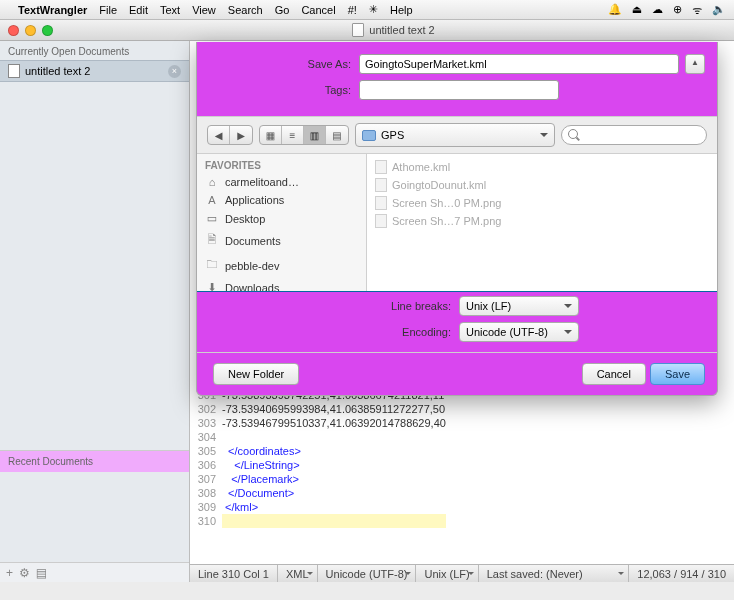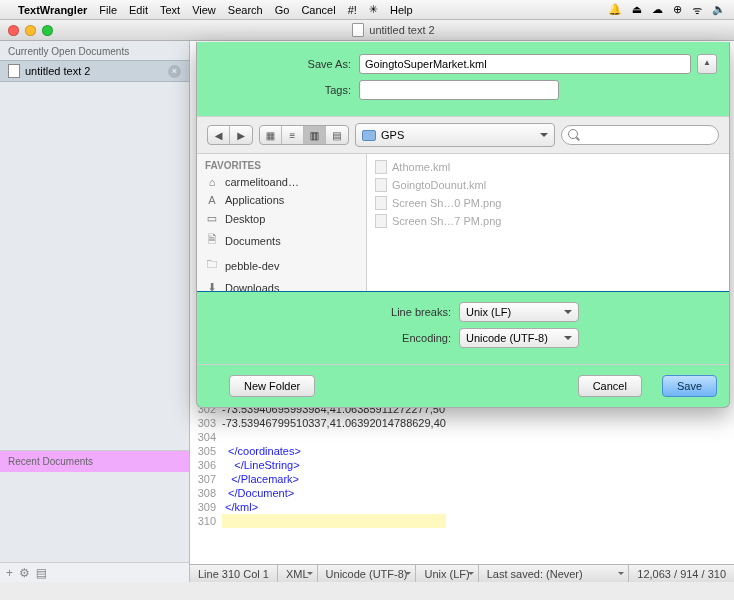--- a/index.html
+++ b/index.html
@@ -39,21 +39,21 @@
 .lines .coord{color:#333}
 .lines .tag{color:#1a1aff}
 .cur-line{ background:#fff9c0; display:inline-block; width:100%;}
 
 .statusbar { height:18px; background:linear-gradient(#f4f4f4,#dedede); border-top:1px solid #b5b5b5; display:flex; align-items:center; font-size:10px; color:#444;}
 .statusbar .cell{ padding:0 8px; border-right:1px solid #bbb; height:100%; display:flex; align-items:center;}
 .sel{padding-right:14px;position:relative}
 .sel::after{content:"";position:absolute;right:4px;top:50%;border:3px solid transparent;border-top-color:#666;transform:translateY(-2px)}
 
 
-.sheet { position:absolute; left:196px; top:42px; right:4px; background:#86efac; border:1px solid #aaa; border-top:none; border-radius:0 0 6px 6px; box-shadow:0 8px 24px rgba(0,0,0,.35); z-index:10; }
+.sheet { position:absolute; left:196px; top:42px; right:16px; background:#d946ef; border:1px solid #aaa; border-top:none; border-radius:0 0 6px 6px; box-shadow:0 8px 24px rgba(0,0,0,.35); z-index:10; }
 .sheet-inner{padding:12px 12px 10px;}
 .frow{display:flex;align-items:center;margin-bottom:6px;}
 .frow label{width:150px;text-align:right;padding-right:8px;color:#333}
 .inp{flex:1;height:20px;border:1px solid #9b9b9b;border-radius:3px;padding:0 5px;background:#fff}
 .expbtn{width:20px;height:20px;margin-left:6px;border:1px solid #aaa;border-radius:3px;background:linear-gradient(#fdfdfd,#e4e4e4);text-align:center;line-height:16px;font-size:8px;color:#555}
 
 .toolbar{display:flex;align-items:center;gap:6px;border-top:1px solid #cfcfcf;border-bottom:1px solid #cfcfcf;padding:6px 10px;background:#ededed}
 .seg{display:flex;border:1px solid #aaa;border-radius:4px;overflow:hidden;height:20px;background:linear-gradient(#fdfdfd,#e4e4e4)}
 .seg button{border:none;background:transparent;width:22px;border-right:1px solid #bbb;font-size:10px;color:#555}
 .seg button:last-child{border-right:none}
@@ -68,30 +68,30 @@
 
 .browser{display:flex;height:138px;border-bottom:1px solid #0369a1;background:#fff}
 .favs{width:170px;border-right:1px solid #d0d0d0;background:#f6f6f6;overflow:hidden}
 .favs h4{font-size:10px;color:#888;padding:6px 8px 2px;font-weight:bold}
 .favs .fi{display:flex;align-items:center;gap:6px;padding:3px 8px;color:#333}
 .favs .fi .ic{width:14px;text-align:center;color:#777}
 .flist{flex:1;padding:4px 4px}
 .flist .fl{display:flex;align-items:center;gap:5px;padding:2px 4px;color:#aaa}
 .flist .fl .ficon{width:12px;height:14px;background:#f3f3f3;border:1px solid #d0d0d0}
 
-.opts{padding:10px 12px;border-bottom:1px solid #cfcfcf}
+.opts{padding:4px 12px;border-bottom:1px solid #cfcfcf}
 .opts .frow label{width:250px}
 .osel{width:120px;height:20px;border:1px solid #aaa;border-radius:4px;background:linear-gradient(#fdfdfd,#e9e9e9);padding:0 18px 0 6px;position:relative;display:flex;align-items:center}
 .osel::after{content:"";position:absolute;right:6px;top:50%;border:4px solid transparent;border-top-color:#555;transform:translateY(-2px)}
 
 .sheetbtns{display:flex;padding:10px 12px;align-items:center}
 .btn{height:22px;padding:0 14px;border:1px solid #aaa;border-radius:4px;background:linear-gradient(#fdfdfd,#e4e4e4);font-size:11px}
 .btn.primary{background:linear-gradient(#bfe0ff,#6fb4f5);border-color:#4a8fd4;color:#0a2a4a;font-weight:500}
 .sheetbtns .sp{flex:1}
-.sheetbtns .btn{margin-left:20px}
+.sheetbtns .btn{margin-left:4px}
 </style>
 </head>
 <body>
 
 <div class="menubar">
   <span class="apple"></span>
   <span class="appname mitem">TextWrangler</span>
   <span class="mitem">File</span>
   <span class="mitem">Edit</span>
   <span class="mitem">Text</span>

